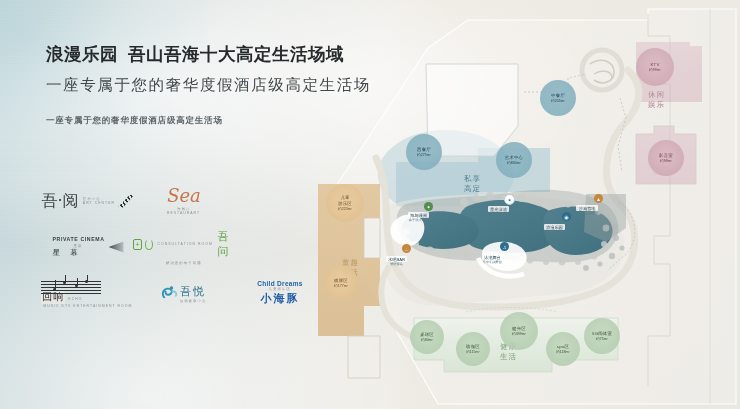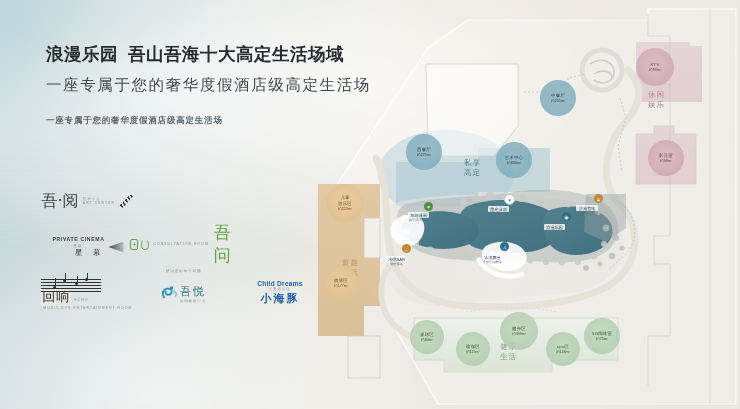--- a/index.html
+++ b/index.html
@@ -68,35 +68,35 @@
   
   .l4{display:flex;align-items:center;gap:4px;}
   .l4 .pc{font-size:5.2px;font-weight:bold;letter-spacing:.6px;color:#3a3f42;line-height:1.45;text-align:center;}
   .l4 .cn{font-size:7.5px;letter-spacing:4px;color:#2f3335;font-family:"DejaVu Serif",serif;}
   .l4 .fan{width:15px;height:11px;background:linear-gradient(90deg,#2f3335,#b9bdbf);clip-path:polygon(0% 50%,100% 0%,100% 100%);opacity:.85;}
 
   
   .l5{display:flex;align-items:center;gap:3px;}
   .l5 .cross{width:9px;height:9px;border:1px solid #5ca33f;border-radius:2px;color:#5ca33f;font-size:7px;display:flex;align-items:center;justify-content:center;}
   .l5 .stethos{width:9px;height:9px;border:1.4px solid #6fb24c;border-radius:50%;border-top-color:transparent;}
-  .l5 .cn{font-size:17px;color:#5ca33f;font-family:Liberation Serif, serif;letter-spacing:1px;}
+  .l5 .cn{font-size:11px;color:#5ca33f;font-family:Liberation Serif, serif;letter-spacing:1px;}
 
   
   .l6{display:flex;align-items:center;gap:4px;}
   .l6 .fan{width:14px;height:12px;background:
      repeating-linear-gradient(90deg,#9b5f72 0 1px,rgba(0,0,0,0) 1px 2.6px);
      clip-path:polygon(50% 0,100% 100%,0 100%);}
   .l6 .cn{font-size:12px;color:#2d3032;font-family:"DejaVu Serif",serif;letter-spacing:1px;}
 
   
   .l7 .staff{width:60px;height:17px;position:relative;}
   .l7 .staff i{position:absolute;left:0;width:100%;height:.7px;background:#2e3234;}
   .l7 .note{position:absolute;width:3px;height:3px;border-radius:50%;background:#2e3234;}
   .l7 .stem{position:absolute;width:.8px;background:#2e3234;}
-  .l7 .cn{font-size:13px;color:#1f2325;font-family:"DejaVu Serif",serif;letter-spacing:1px;background:#e9e7e2;padding:0 1px;}
+  .l7 .cn{font-size:10px;color:#1f2325;font-family:"DejaVu Serif",serif;letter-spacing:1px;background:#e9e7e2;padding:0 1px;}
 
   
   .l8{display:flex;align-items:center;}
   .l8 .swirl{width:18px;height:16px;position:relative;}
   .l8 .cn{font-size:11px;color:#2a6f86;font-family:"DejaVu Serif",serif;letter-spacing:2px;}
 
   
   .l9 .en{font-size:6.5px;font-weight:bold;letter-spacing:.3px;color:#1f5fa8;}
   .l9 .cn{font-size:11px;font-weight:bold;letter-spacing:2px;color:#1f5fa8;font-family:"DejaVu Serif",serif;}
 
@@ -167,30 +167,37 @@
           <div class="marks">吾·阅</div>
           <div class="sub">
             <span class="tiny">艺术中心</span>
             <span class="tiny">ART CENTER</span>
           </div>
           <div class="brush"></div>
         </div>
       </div>
 
 
+      <div class="logo-cell l3">
+        <div class="logo-inner">
+          <div class="sea">Sea</div>
+          <div class="tiny" style="margin-top:2px">海餐厅</div>
+          <div class="tiny">RESTAURANT</div>
+        </div>
+      </div>
     </div>
 
     <div class="logo-row">
 
       <div class="logo-cell">
         <div class="l4">
           <div>
             <div class="pc">PRIVATE CINEMA</div>
             <div class="tiny" style="text-align:center">星幕</div>
-            <div class="cn" style="text-align:right">星 幕</div>
+            <div class="cn" style="text-align:left">星 幕</div>
           </div>
           <div class="fan"></div>
         </div>
       </div>
 
       <div class="logo-cell">
         <div class="logo-inner">
           <div class="l5">
             <span class="cross">+</span>
             <span class="stethos"></span>
@@ -375,21 +382,21 @@
         <circle cx="294" cy="250" r="3.2"></circle>
           <circle cx="282" cy="258" r="2.6"></circle>
         <circle cx="268" cy="262" r="3"></circle>
       </g>
 
       <path d="M96 312 L300 312 L300 354 L234 354 L234 366 L126 366 L126 354 L96 354 Z" fill="url(#gGreenBlock)"></path>
       <path d="M96 312 L300 312 L300 354 L234 354 L234 366 L126 366 L126 354 L96 354 Z" fill="none" stroke="#cfd9cc" stroke-width=".8"></path>
       <path d="M148 306 C170 300 214 300 240 306" fill="none" stroke="#cdd5c9" stroke-width=".8" stroke-dasharray="2 2"></path>
     </svg>
 
-    <div class="zone-word zone-teal" style="left:146px;top:152px;">
+    <div class="zone-word zone-teal" style="left:146px;top:168px;">
       <div>私享</div>
       <div>高定</div>
     </div>
     <div class="zone-word zone-pink" style="left:330px;top:84px;">
       <div>休闲</div>
       <div>娱乐</div>
     </div>
     <div class="zone-word zone-sand" style="left:24px;top:252px;">
       <div>童趣</div>
       <div>乐活</div>

